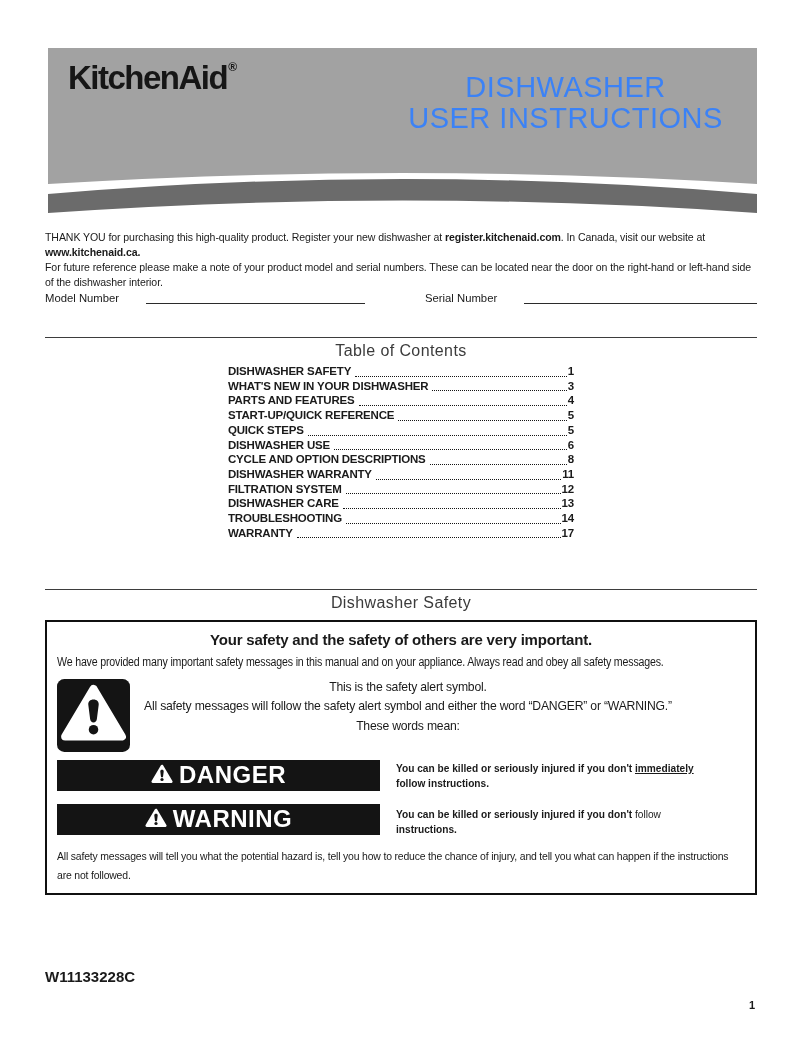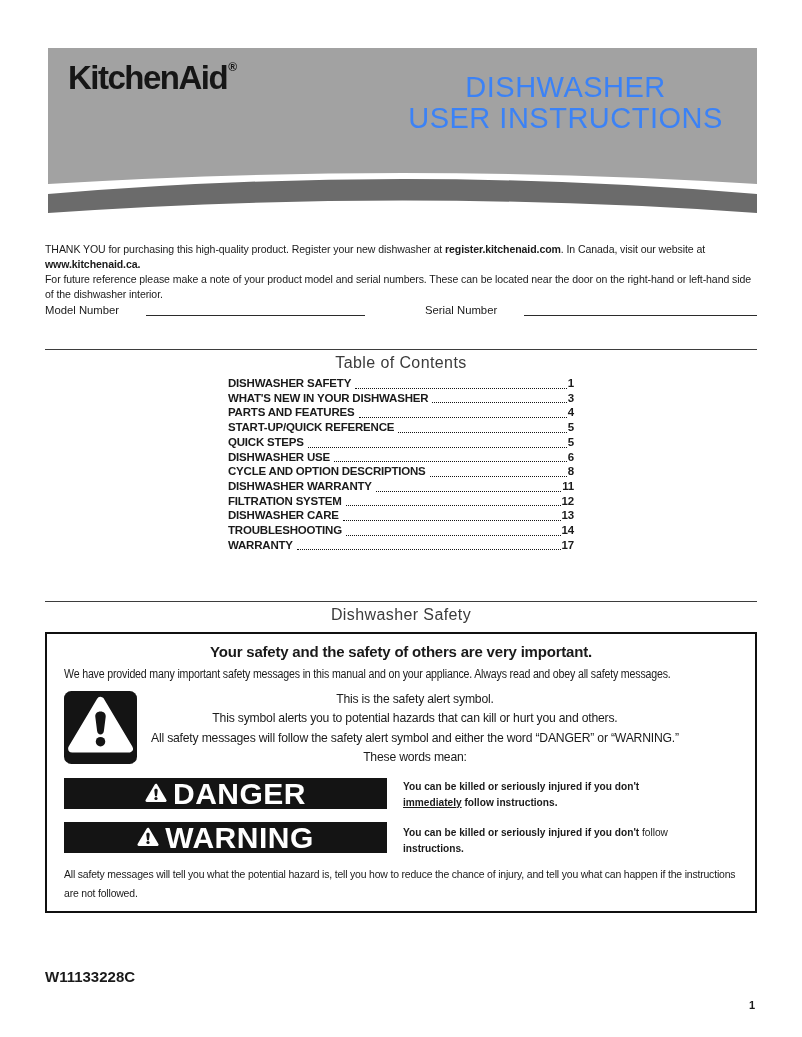--- a/index.html
+++ b/index.html
@@ -10,21 +10,21 @@
   .header {position:absolute; left:48px; top:48px; width:709px; height:165px;}
   .swoosh {position:absolute; left:0; top:0; width:709px; height:165px; display:block;}
   .brand {position:absolute; left:20px; top:11px; font-size:33px; font-weight:bold;
           letter-spacing:-1.5px; color:#161616; white-space:nowrap;}
   .brand .reg {font-size:12px; vertical-align:18px; letter-spacing:0; margin-left:1px;}
   .header-title {position:absolute; left:73%; top:24px; transform:translateX(-50%);
           text-align:center; color:#3b82f6; font-size:29px; line-height:31px;
           font-weight:300; letter-spacing:0.5px; white-space:nowrap;}
 
   
-  .content {position:absolute; left:45px; top:240px; width:712px;}
+  .content {position:absolute; left:45px; top:228px; width:712px;}
   .intro-p {margin:2px 0 0; font-size:11.3px; line-height:14.5px; letter-spacing:-0.1px;
             width:762px; transform:scaleX(0.935); transform-origin:0 0;}
   .intro-p.second {margin-top:1px;}
   .model-row {display:flex; margin-top:2px; font-size:11.3px; line-height:14px;}
   .model-col {display:flex; flex:0 0 320px;gap:25px;}
   .model-col.right {flex:1 1 auto; margin-left:60px;}
   .model-col .lbl {white-space:nowrap;}
   .fill-line {flex:1; border-bottom:1px solid #2b2b2b; margin:0 0 1px 2px;}
 
   .rule {border:none; border-top:1.5px solid #3d3d3d; margin:32px 0 0; height:0;}
@@ -34,34 +34,34 @@
           font-weight:normal; color:#3b3b3b; letter-spacing:0.4px;}
 
   .toc {width:346px; margin:2px auto 0;}
   .toc-row {display:flex; align-items:flex-end; font-weight:bold; font-size:11.5px;
           line-height:14.7px; letter-spacing:-0.2px;}
   .toc-label {white-space:nowrap;}
   .toc-dots {flex:1 1 auto; border-bottom:1.8px dotted #151515; margin:0 1px 2px 4px; min-width:12px;}
   .toc-page {white-space:nowrap;}
 
   
-  .safety-box {margin-top:6px; border:2.5px solid #101010; padding:9px 17px 8px; background:#fff;}
+  .safety-box {margin-top:6px; border:2.5px solid #101010; padding:9px 10px 8px; background:#fff;}
   .box-title {text-align:center; font-size:15px; font-weight:bold; letter-spacing:-0.2px; line-height:17px;}
   .box-intro {margin:7px 0 0; font-size:12px; line-height:15.5px; letter-spacing:-0.2px;
           width:762px; transform:scaleX(0.885); transform-origin:0 0;}
   .alert-row {display:flex; margin-top:8px; align-items:flex-start;text-align:center;}
   .alert-icon {width:73px; height:73px; flex:none; display:block;}
   .alert-lines {margin-left:14px; padding-top:2px;}
   .alert-lines p {margin:0 0 6.5px; font-size:12.2px; line-height:12.8px; letter-spacing:-0.2px;}
   .sig-row {display:flex; margin-top:8px; align-items:flex-start;}
   .sig-row.warning {margin-top:12px;justify-content:space-between;}
   .sig-bar {flex:none; width:323px; height:31px; background:#141414; color:#fff;
           display:flex; align-items:center; justify-content:center;}
   .sig-tri {width:22px; height:20px; margin-right:6px; margin-top:-2px; display:block;}
-  .sig-label {font-size:30px; font-weight:bold; letter-spacing:0.5px; line-height:1;}
+  .sig-label {font-size:24px; font-weight:bold; letter-spacing:0.5px; line-height:1;}
   .sig-desc {margin:0 0 0 16px; padding-top:1px; font-size:11.8px; font-weight:bold;
           line-height:15.5px; width:400px; transform:scaleX(0.86); transform-origin:0 0;
           letter-spacing:0;}
   .sig-row.warning .sig-desc {padding-top:3px;}
   .u {text-decoration:underline;}
   .light {font-weight:normal;}
   .box-outro {margin:9px 0 0; font-size:11.8px; line-height:19px; letter-spacing:-0.2px;
           width:762px; transform:scaleX(0.885); transform-origin:0 0;}
 
   
@@ -175,21 +175,20 @@
 
       <div class="alert-row">
         <svg class="alert-icon" viewBox="0 0 80 80">
           <rect width="80" height="80" rx="8" fill="#141414"></rect>
           <path d="M40 11 L71 63 L9 63 Z" fill="#ffffff" stroke="#ffffff" stroke-width="9" stroke-linejoin="round"></path>
           <path d="M40 22.5 c-3.7 0 -6.1 2.4 -5.7 5.8 l2 15.5 c0.3 2.4 1.8 3.9 3.7 3.9 s3.4 -1.5 3.7 -3.9 l2 -15.5 C46.1 24.9 43.7 22.5 40 22.5 Z" fill="#141414"></path>
           <circle cx="40" cy="55.5" r="5.2" fill="#141414"></circle>
         </svg>
         <div class="alert-lines">
           <p>This is the safety alert symbol.</p>
-          <p>This symbol alerts you to potential hazards that can kill or hurt you and others.</p>
           <p>All safety messages will follow the safety alert symbol and either the word “DANGER” or “WARNING.”</p>
           <p>These words mean:</p>
         </div>
       </div>
 
       <div class="sig-row">
         <div class="sig-bar">
           <svg class="sig-tri" viewBox="0 0 26 23">
             <path d="M13 2 L24 20.5 L2 20.5 Z" fill="#ffffff" stroke="#ffffff" stroke-width="3" stroke-linejoin="round"></path>
             <path d="M13 6.5 c-1.3 0 -2.1 0.8 -2 2 l0.7 5.6 c0.1 0.9 0.6 1.4 1.3 1.4 s1.2 -0.5 1.3 -1.4 l0.7 -5.6 c0.1 -1.2 -0.7 -2 -2 -2 Z" fill="#141414"></path>

